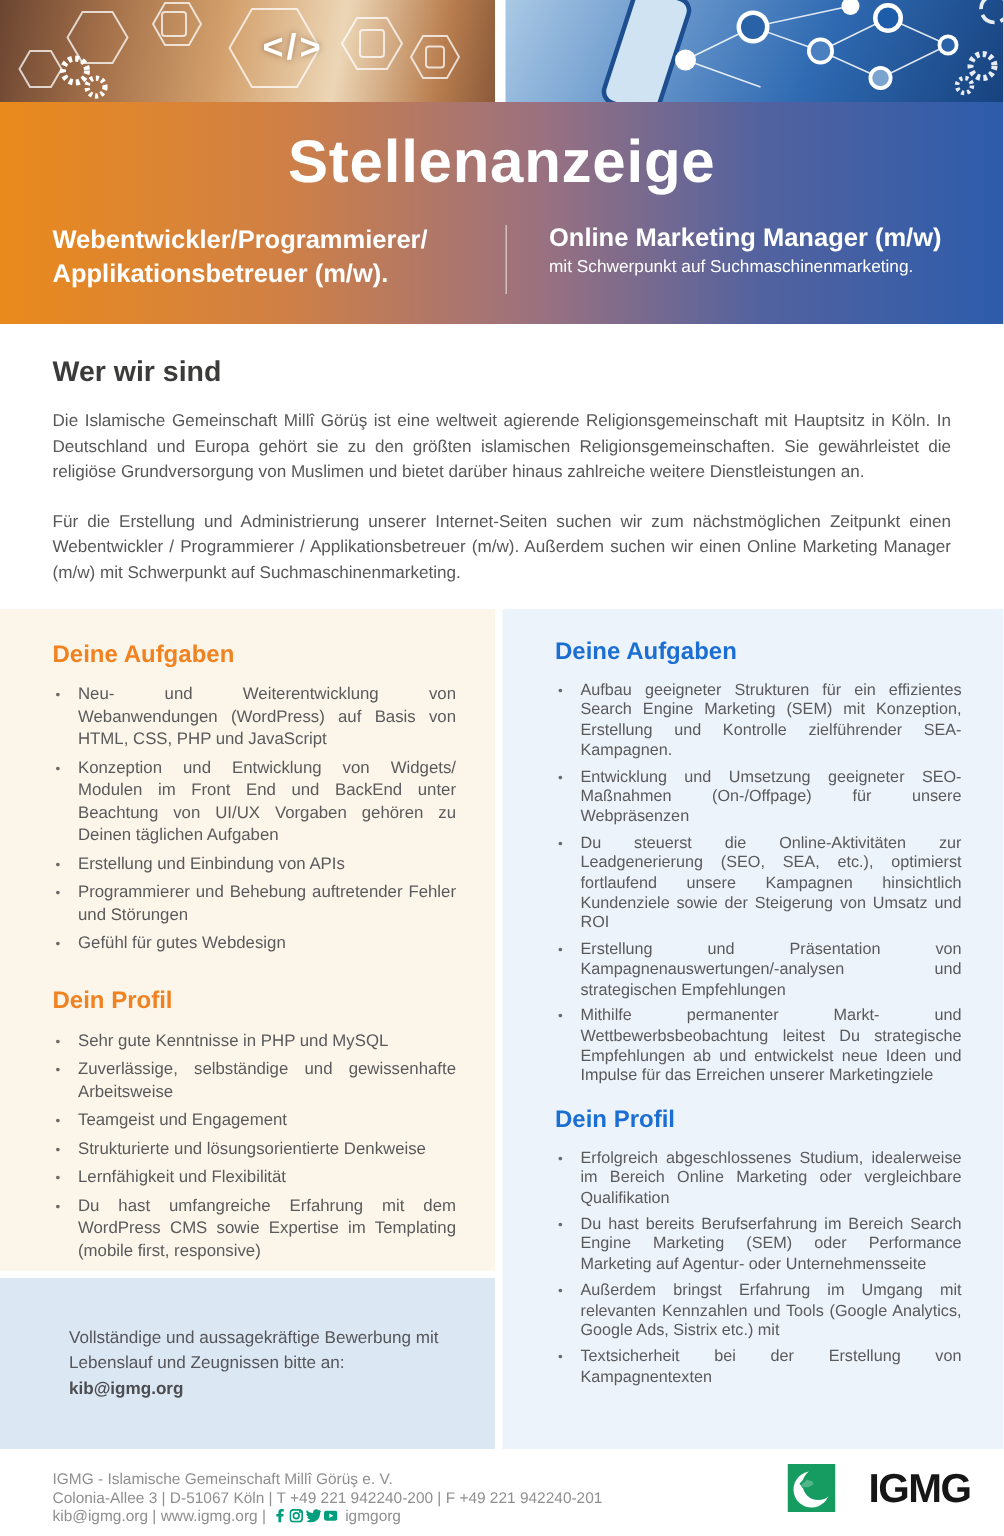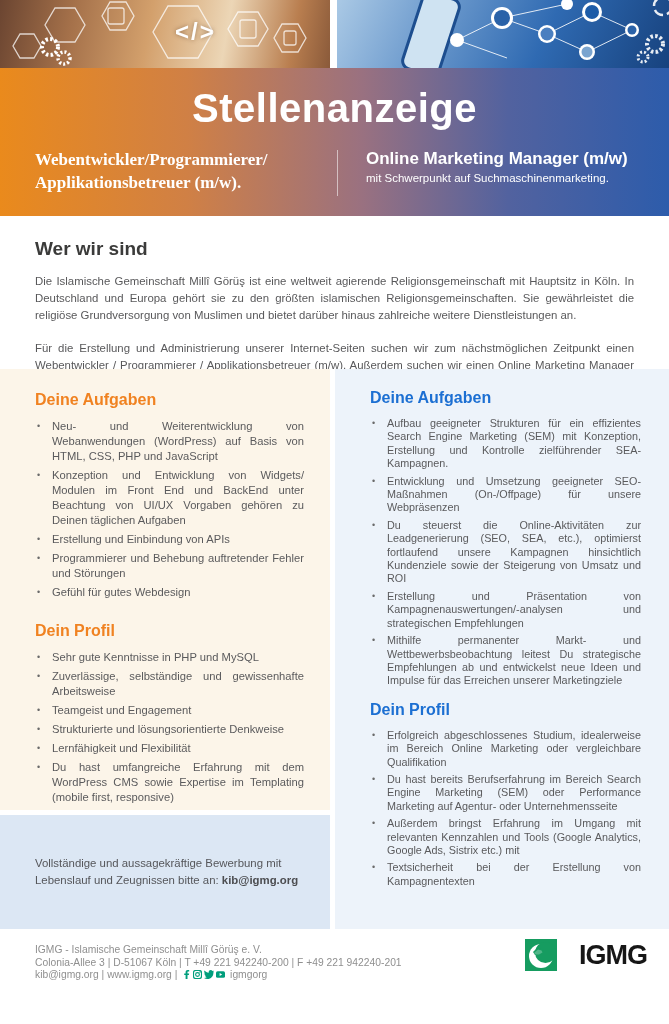--- a/index.html
+++ b/index.html
@@ -12,28 +12,28 @@
   .photo { position:relative; overflow:hidden; }
   .photo-left { flex:0 0 330px; background:linear-gradient(100deg,#6b4531 0%,#a5714a 22%,#d3a06c 45%,#ecd6b6 68%,#b97e4f 88%,#8a5a3a 100%); }
   .photo-right { flex:1; background:linear-gradient(115deg,#aac9e5 0%,#6f9cce 28%,#2f6ab2 62%,#17427e 100%); }
   .photo svg { position:absolute; inset:0; width:100%; height:100%; }
   .code-symbol { position:absolute; left:175px; top:18px; color:#fff; font-weight:bold; font-size:24px; letter-spacing:2px; text-shadow:0 0 4px rgba(90,50,20,.5); }
 
   
   .banner { height:148px; background:linear-gradient(90deg,#ea8a1c 0%,#d08045 28%,#9a7180 54%,#52629f 76%,#2d5cab 100%); color:#fff; padding:16px 35px 0 35px; }
   .banner-title { text-align:center; font-size:40px; font-weight:600; letter-spacing:.5px; line-height:48px; }
   .jobs { display:flex; margin-top:16px; align-items:flex-start; }
-  .job-left { width:300px; font-size:17px; font-weight:bold; line-height:23px;font-family:Liberation Serif, serif; }
+  .job-left { width:300px; font-size:17px; font-weight:bold; line-height:23px; }
   .job-divider { width:1px; height:46px; background:rgba(255,255,255,.55); margin:2px 0 0 2px; }
   .job-right { padding-left:28px; }
   .job-right-title { font-size:17px; font-weight:bold; line-height:22px; }
   .job-right-sub { font-size:11.5px; margin-top:2px; }
 
   
-  .intro { height:153px; padding:22px 35px 0 35px; }
+  .intro { height:190px; padding:22px 35px 0 35px; }
   .intro h2 { font-size:19px; font-weight:bold; color:#3b3b3a; margin-bottom:13px; }
   .intro-cols { display:flex; gap:16px;flex-direction:column; }
   .intro-cols p { flex:1; font-size:11.4px; line-height:17px; color:#58585a; text-align:justify; }
 
   
   .columns { height:560px; display:flex; gap:5px; }
   .col-left-stack { flex:0 0 330px; display:flex; flex-direction:column; gap:5px; }
   .panel { overflow:hidden; }
   .panel-cream { background:#fcf5e9; flex:0 0 441px; padding:22px 26px 0 35px; }
   .panel-apply { background:#dce7f4; flex:1; display:flex; align-items:center; padding:0 26px 0 35px; }
@@ -43,21 +43,21 @@
   .heading-orange { color:#f08221; }
   .heading-blue { color:#1c6fd2; }
   .panel-cream .profil-heading { margin-top:22px; }
   .panel-blue .profil-heading { margin-top:13px; }
 
   ul.bullets { list-style:none; }
   ul.bullets li { position:relative; padding-left:17px; font-size:10.8px; line-height:13.4px; color:#5a5a5c; text-align:justify; margin-bottom:4px; }
   ul.bullets li::before { content:"•"; position:absolute; left:2px; top:0; font-size:9px; color:#6a6a6a; }
   .panel-cream ul.bullets li { line-height:15px; margin-bottom:4px; font-size:11.2px; }
 
-  .apply-text { font-size:11.4px; line-height:17px; color:#55565a; }
+  .apply-text { font-size:11.4px; line-height:17px; color:#55565a;margin-left:11px; }
   .apply-text .email { font-weight:bold; color:#4c4d50; text-decoration:none; }
 
   
   .footer { height:71px; position:relative; padding:15px 20px 0 35px; }
   .footer-line { font-size:10.3px; line-height:12.5px; color:#8f8f8f; }
   .footer-line a { color:#8f8f8f; text-decoration:none; }
   .social { display:inline-flex; align-items:center; gap:2px; vertical-align:-1px; margin:0 2px; }
   .social svg { display:block; }
   .logo { position:absolute; right:22px; top:10px; display:flex; align-items:center; gap:22px; }
   .logo-text { font-size:27px; font-weight:800; letter-spacing:-1px; color:#161616; font-family:"Liberation Sans",sans-serif; }

